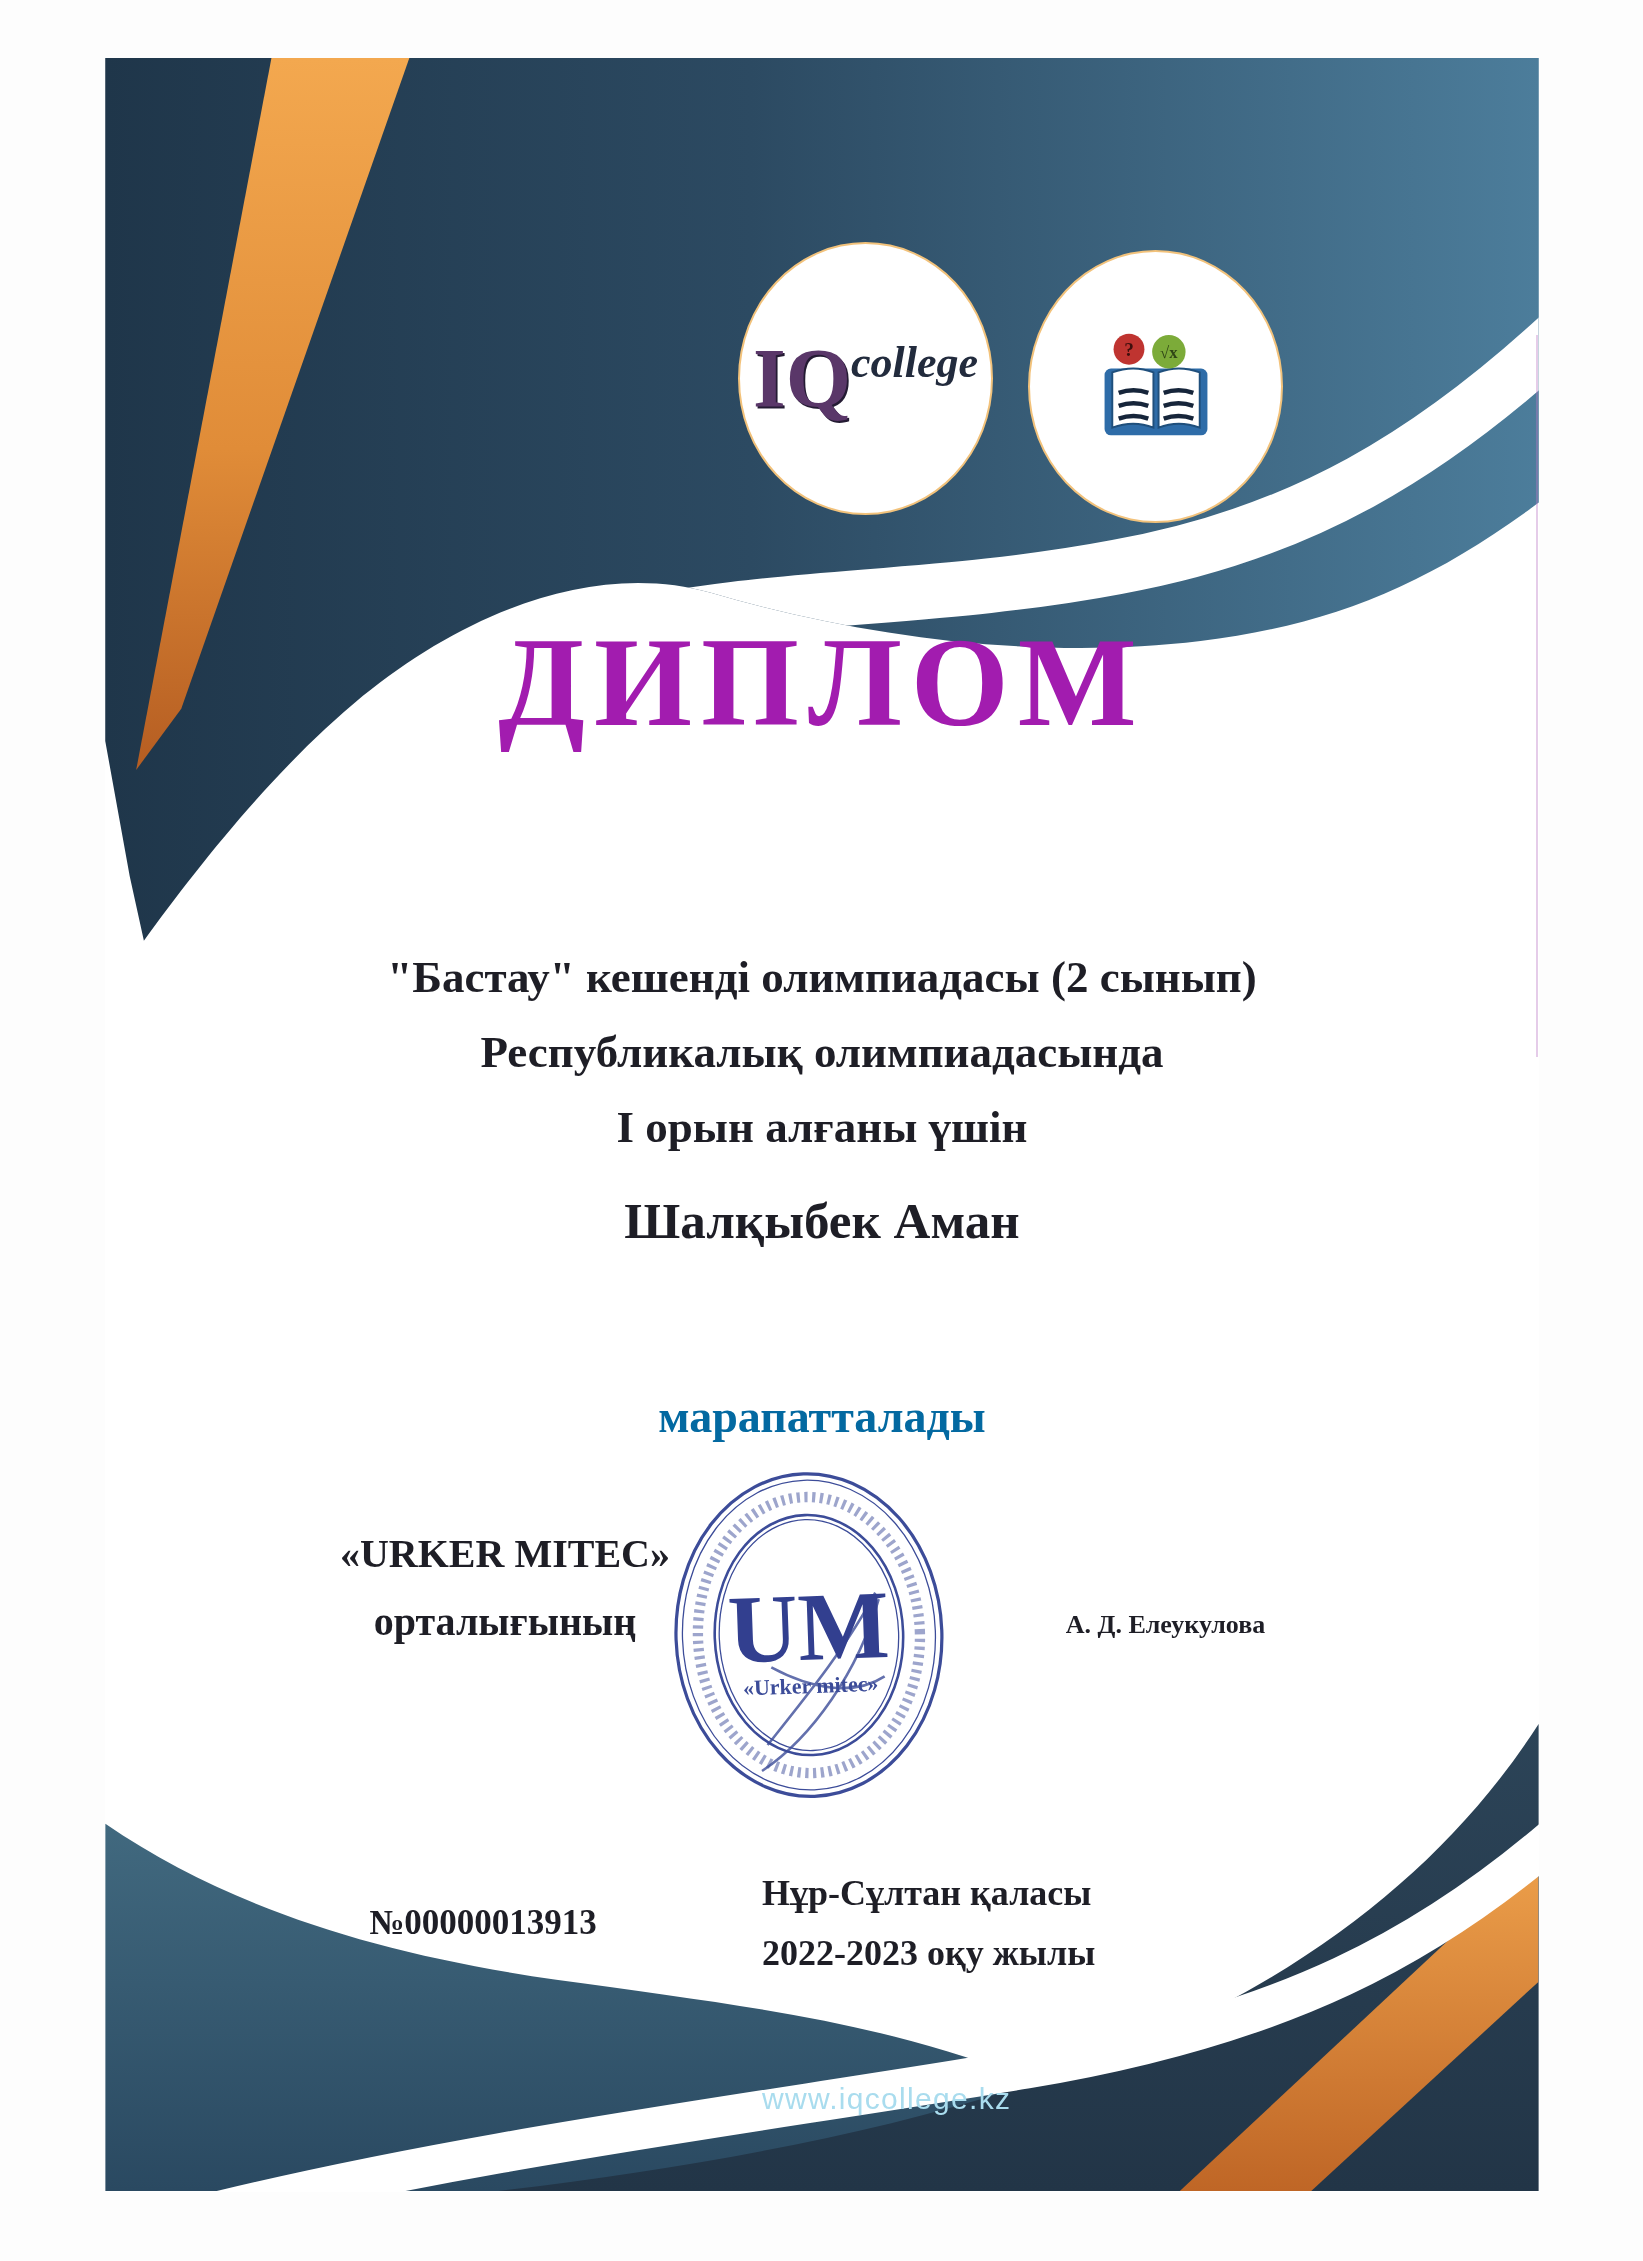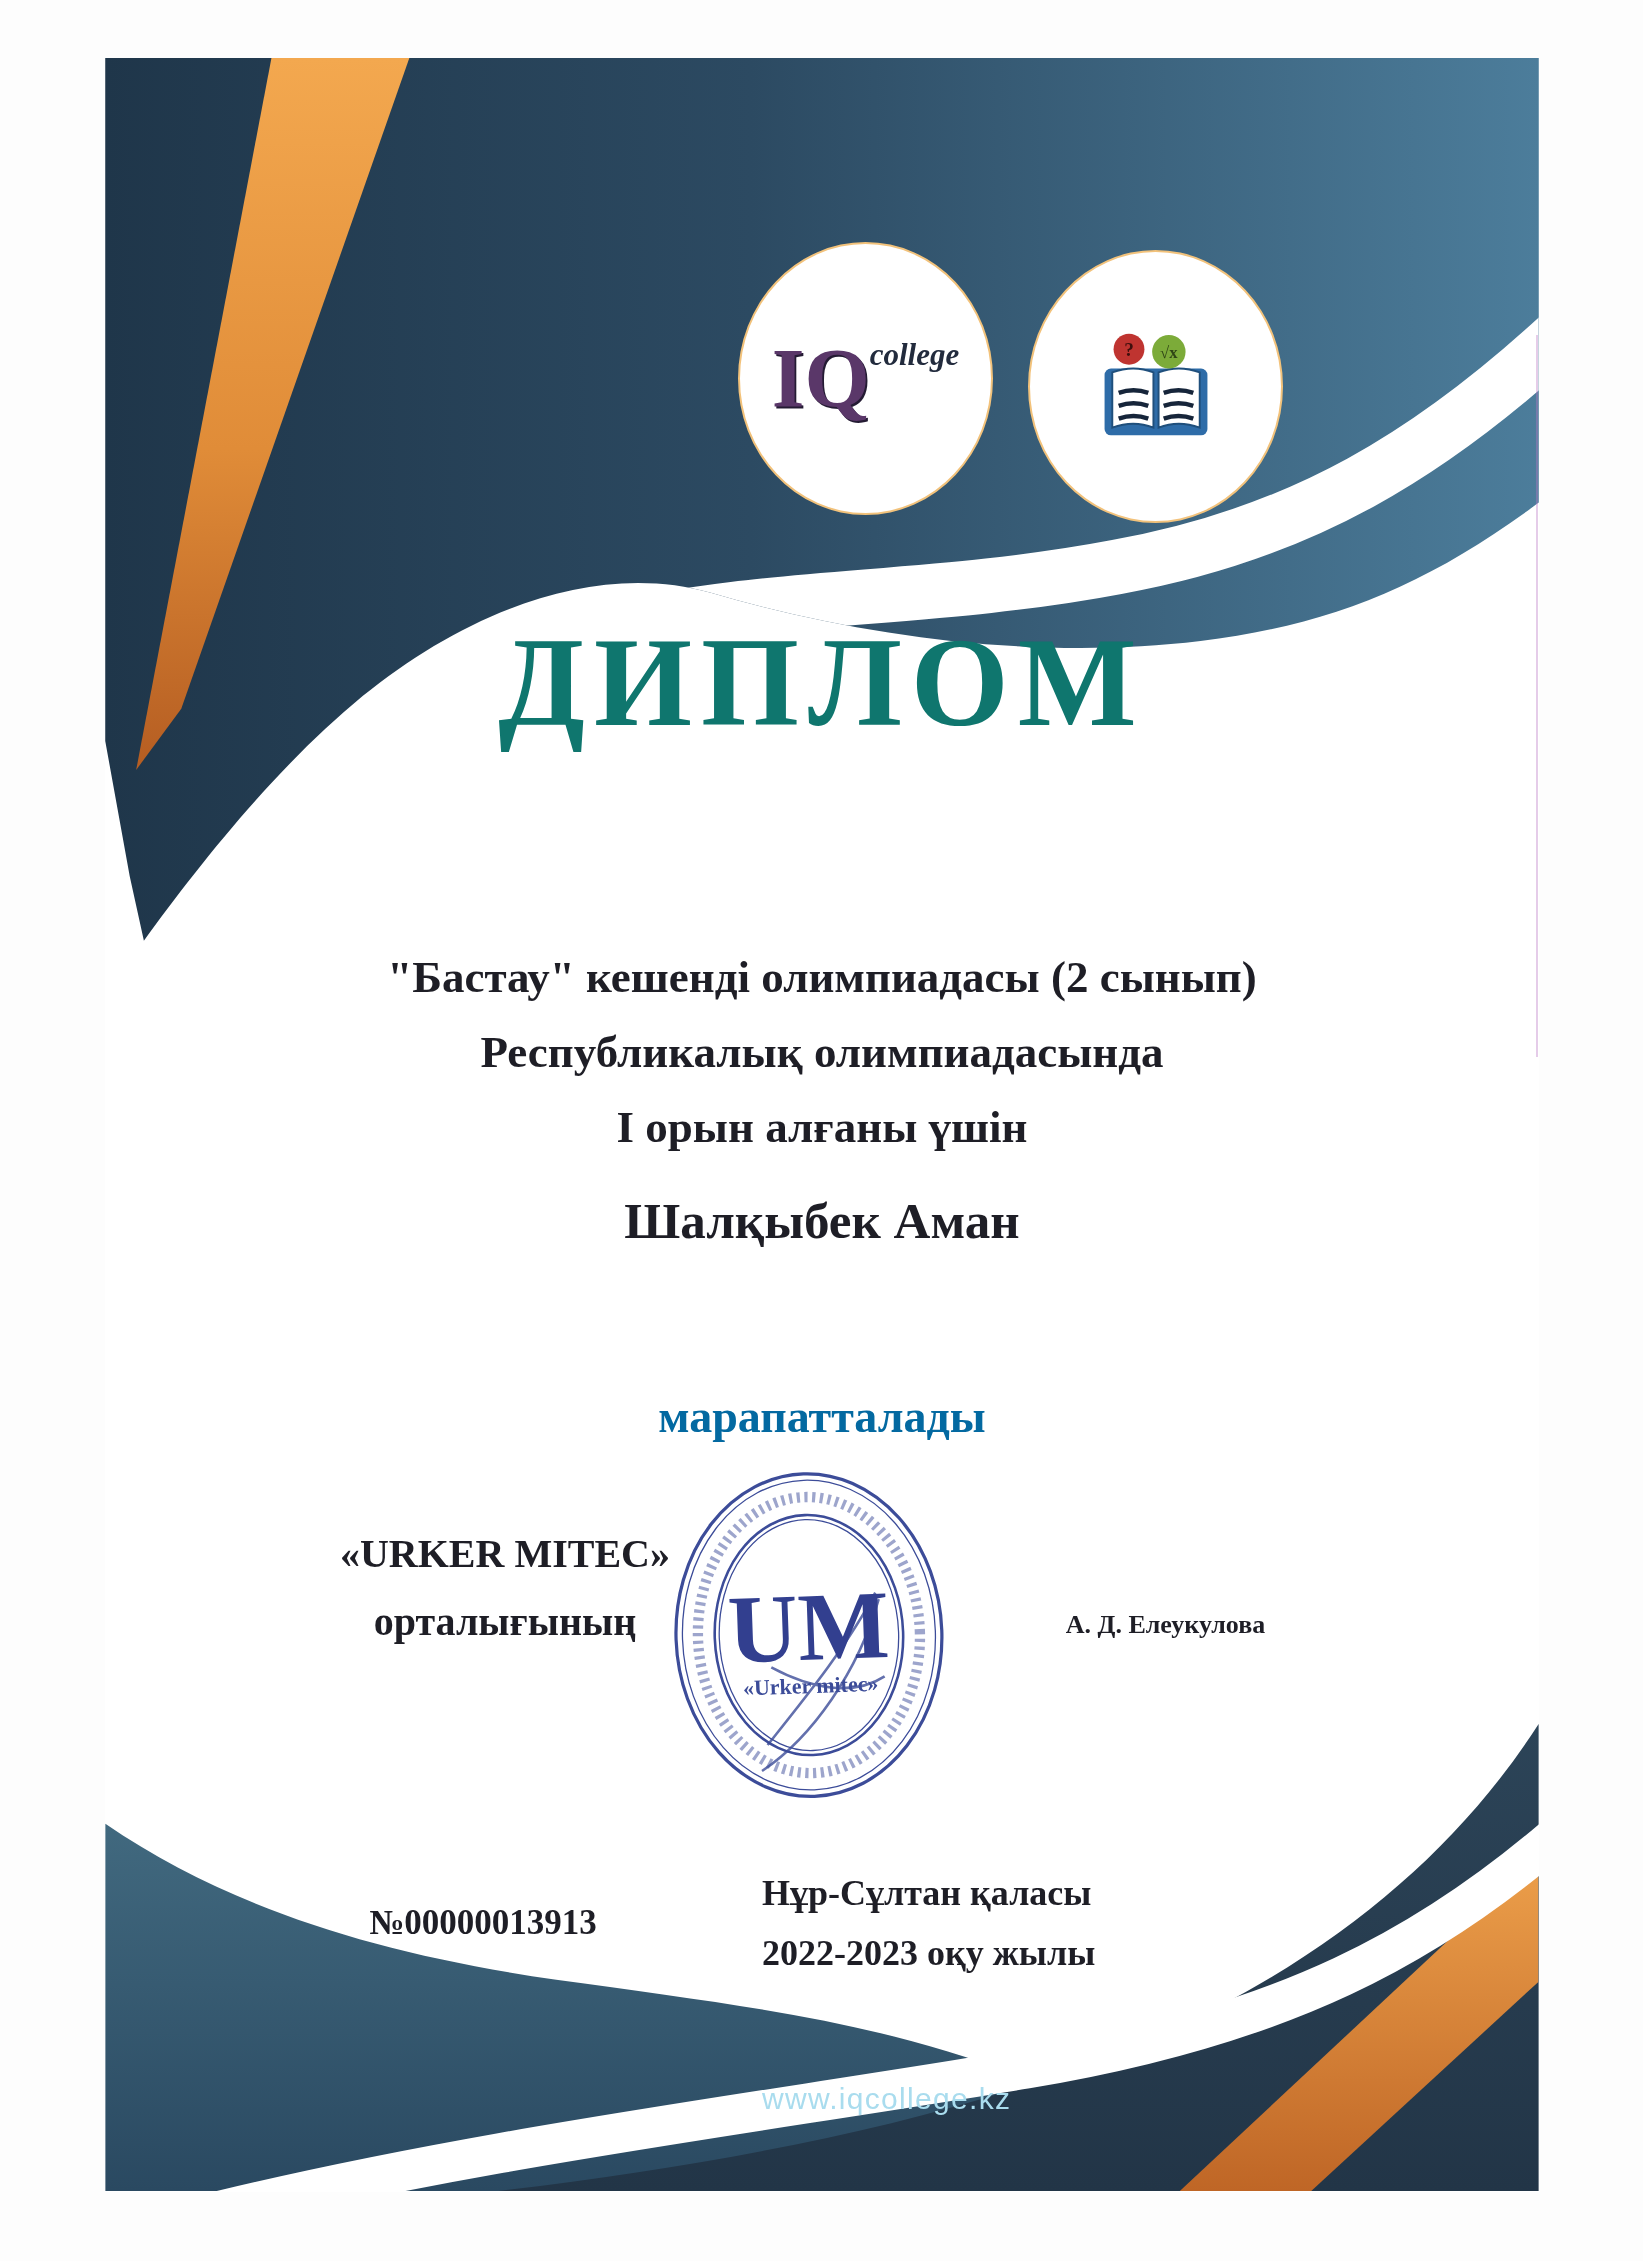--- a/index.html
+++ b/index.html
@@ -29,24 +29,24 @@
     box-sizing:border-box;
   }
   .lc1{left:362px;top:188px;}
   .lc2{left:633px;top:184px;}
   .lc3{left:923px;top:192px;}
 
   .urker-title{font-size:30px;letter-spacing:9px;color:#303238;margin-top:13px;font-weight:600;}
   .urker-sub{font-family:"Liberation Sans",sans-serif;font-size:17.4px;font-weight:bold;letter-spacing:17px;color:#2a2c31;margin-top:10.3px;text-indent:17px;}
   .iq-row{display:flex;}
   .iq-mark{font-size:84px;font-weight:800;color:#5a3769;line-height:1;text-shadow:1.9px 1.9px 0 #241b33;}
-  .iq-word{font-size:31px;font-weight:bold;font-style:italic;color:#222b3d;margin-left:0;margin-bottom:9px;}
+  .iq-word{font-size:44px;font-weight:bold;font-style:italic;color:#222b3d;margin-left:0;margin-bottom:9px;}
 
   .t-center{position:absolute;left:0;width:100%;text-align:center;}
-  .title{top:562px;font-size:126px;font-weight:bold;letter-spacing:9px;color:#0f766e;line-height:1;}
+  .title{top:562px;font-size:126px;font-weight:bold;letter-spacing:9px;color:#a21caf;line-height:1;}
   .award-lines{top:882px;font-size:45px;font-weight:bold;line-height:75px;color:#1e1e26;}
   .recipient{top:1134px;font-size:51px;font-weight:bold;color:#1e1e26;}
   .verb{top:1316px;font-size:46px;font-weight:bold;color:#0369a1;margin-top:16px;}
 
   .org-col{position:absolute;left:155px;top:1462px;width:490px;text-align:center;
     font-size:40px;font-weight:bold;line-height:68px;color:#1e1e26;}
   .signer{position:absolute;left:851px;top:1552px;width:419px;text-align:center;
     font-size:26px;font-weight:bold;color:#1e1e26;}
   .seal{position:absolute;left:562px;top:1408px;transform:rotate(-2deg);}
 

